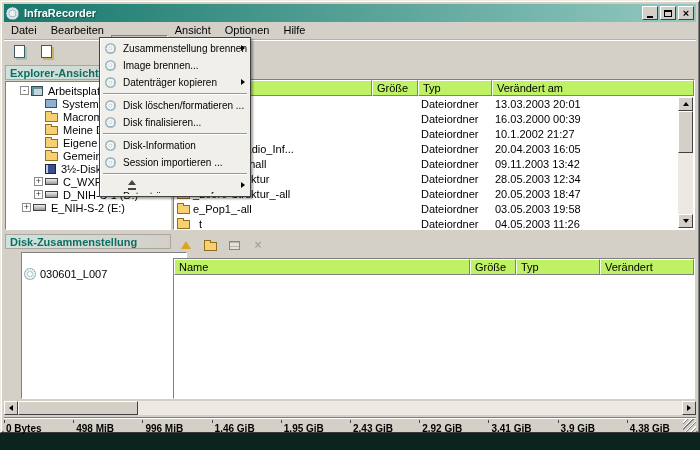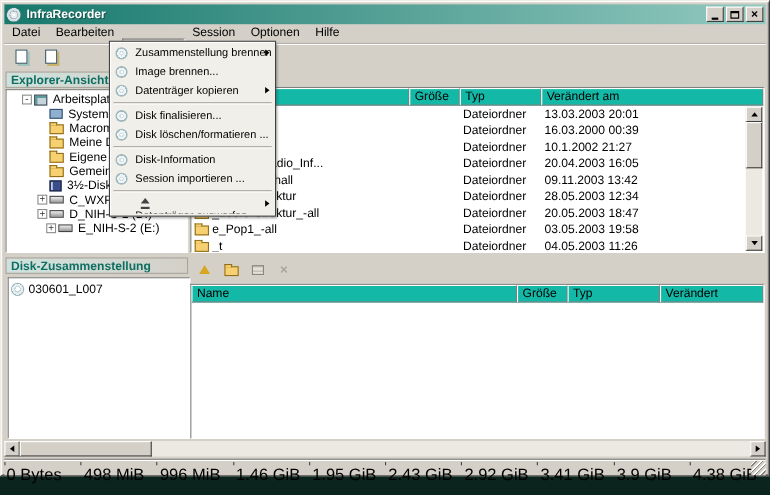--- a/index.html
+++ b/index.html
@@ -60,21 +60,21 @@
   .i-folder::before { content:""; position:absolute; left:-1px; top:-3px; width:5px; height:2px;
                       background:#f6d071; border:1px solid #916f1d; border-bottom:none; }
   .i-floppy { width:11px; height:10px; background:#3a4e8c; border:1px solid #1c2540; flex:none; box-shadow:inset 2px 0 0 #c5cde6; }
   .i-drive { width:13px; height:7px; background:linear-gradient(#eee,#999); border:1px solid #444; flex:none; }
   .i-cd { width:12px; height:12px; border-radius:50%; flex:none;
           background:radial-gradient(circle,#fff 0 2px,#c2d6da 2px 3px,#e6eef0 3px 5px,#9ab4ba 5px); }
 
   
   .filelist { position:absolute; left:172px; top:78px; right:4px; height:151px; background:#fff;
               border:1px solid; border-color:#808080 #fff #fff #808080; overflow:hidden; }
-  .fl-header { display:flex; height:16px; background:#14b8a6; }
+  .fl-header { display:flex; height:16px; background:#bef264; }
   .fl-h { border:1px solid; border-color:#fff #808080 #808080 #fff; padding:1px 4px; overflow:hidden; white-space:nowrap; }
   .h-name { width:198px; } .h-size { width:46px; } .h-type { width:74px; } .h-date { flex:1; }
   .fl-row { display:flex; height:15px; align-items:center; }
   .c-name { width:198px; padding-left:3px; display:flex; align-items:center; gap:3px; overflow:hidden; white-space:nowrap; }
   .c-size { width:46px; text-align:right; padding-right:6px; }
   .c-type { width:74px; padding-left:3px; }
   .c-date { flex:1; padding-left:3px; }
 
   
   .vscroll { position:absolute; right:1px; top:17px; bottom:1px; width:15px; background:#ece9e2; }
@@ -98,33 +98,33 @@
   
   .mini-toolbar { position:absolute; left:172px; top:233px; right:4px; height:22px; display:flex; align-items:center; gap:2px; padding-left:2px; }
   .mini-btn { width:22px; height:20px; display:inline-flex; align-items:center; justify-content:center; border:1px solid transparent; }
   .i-uparrow { width:0; height:0; border-left:5px solid transparent; border-right:5px solid transparent; border-bottom:8px solid #d9a520; }
   .i-grid { width:11px; height:9px; background:
             linear-gradient(#b8b4aa 0 0) 0 0/11px 1px no-repeat,
             linear-gradient(#b8b4aa 0 0) 0 4px/11px 1px no-repeat,
             linear-gradient(#b8b4aa 0 0) 0 8px/11px 1px no-repeat, #e4e1da; border:1px solid #8a867e; }
   .i-x { color:#a8a49c; font-weight:bold; font-size:12px; line-height:1; }
 
-  .disclist { position:absolute; left:6px; top:251px; width:166px; height:147px; background:#fff;
-              border:1px solid; border-color:#808080 #fff #fff #808080; padding:3px 2px; }
+  .disclist { position:absolute; left:20px; top:251px; width:166px; height:147px; background:#fff;
+              border:1px solid; border-color:#808080 #fff #fff #808080; padding:14px 2px; }
   .disc-item { display:flex; align-items:center; gap:4px; height:14px; }
 
   .layoutlist { position:absolute; left:172px; top:257px; right:4px; height:141px; background:#fff;
                 border:1px solid; border-color:#808080 #fff #fff #808080; overflow:hidden; }
   .ll-h-name { width:296px; } .ll-h-size { width:46px; } .ll-h-type { width:84px; } .ll-h-mod { flex:1; }
 
   
   .statusbar { position:absolute; left:3px; right:3px; top:416px; height:15px; background:#d4d0c8;
                border-top:1px solid #808080; box-shadow:0 1px 0 #fff inset; }
   .tick { position:absolute; top:2px; height:3px; border-left:1px solid #444; }
-  .tick-label { position:absolute; top:5px; font-size:15px; white-space:nowrap; }
+  .tick-label { position:absolute; top:5px; font-size:10px; white-space:nowrap;font-weight:bold; }
   .grip { position:absolute; right:0; bottom:0; width:13px; height:13px;
           background:repeating-linear-gradient(135deg,#d4d0c8 0 2px,#ffffff 2px 3px,#808080 3px 4px); }
 
   
   .dropdown { position:absolute; left:98px; top:36px; width:152px; background:#f1efe9;
               border:1px solid #404040; box-shadow:2px 2px 2px rgba(0,0,0,.35), inset 1px 1px 0 #fff;
               padding:2px 1px; z-index:60; font-size:10px; }
   .dd-item { position:relative; height:17px; line-height:17px; padding-left:22px; padding-right:12px; white-space:nowrap; overflow:hidden; }
   .dd-icon { position:absolute; left:4px; top:3px; }
   .m-cd { width:11px; height:11px; border-radius:50%; display:block;
@@ -152,21 +152,21 @@
       </span>
     <span class="tb-btn">
         <span class="g-close">×</span>
       </span>
   </div>
 
   <div class="menubar">
     <span class="menu-item">Datei</span>
     <span class="menu-item">Bearbeiten</span>
     <span class="menu-item open">Aktionen</span>
-    <span class="menu-item">Session</span>
+    <span class="menu-item">Ansicht</span>
     <span class="menu-item">Optionen</span>
     <span class="menu-item">Hilfe</span>
   </div>
 
   <div class="toolbar">
     <span class="tool-btn">
         <span class="doc-icon"></span>
       </span>
     <span class="tool-btn">
         <span class="doc2-icon"></span>
@@ -214,21 +214,21 @@
     <div class="tree-row" style="padding-left:28px">
       <span class="exp plus"></span>
       <span class="i-drive"></span>
       <span class="lbl">C_WXP (C:)</span>
     </div>
     <div class="tree-row" style="padding-left:28px">
       <span class="exp plus"></span>
       <span class="i-drive"></span>
       <span class="lbl">D_NIH-S-1 (D:)</span>
     </div>
-    <div class="tree-row" style="padding-left:36px">
+    <div class="tree-row" style="padding-left:16px">
       <span class="exp plus"></span>
       <span class="i-drive"></span>
       <span class="lbl">E_NIH-S-2 (E:)</span>
     </div>
   </div>
 
   <div class="filelist">
     <div class="fl-header">
       <span class="fl-h h-name">Name</span>
       <span class="fl-h h-size">Größe</span>
@@ -407,25 +407,25 @@
       <span>Image brennen...</span>
     </div>
     <div class="dd-item">
       <span class="dd-icon m-cd"></span>
       <span>Datenträger kopieren</span>
       <span class="dd-arrow tri-right"></span>
     </div>
     <div class="dd-sep"></div>
     <div class="dd-item">
       <span class="dd-icon m-cd"></span>
+      <span>Disk löschen/formatieren ...</span>
+    </div>
+    <div class="dd-item">
+      <span class="dd-icon m-cd"></span>
       <span>Disk finalisieren...</span>
-    </div>
-    <div class="dd-item">
-      <span class="dd-icon m-cd"></span>
-      <span>Disk löschen/formatieren ...</span>
     </div>
     <div class="dd-sep"></div>
     <div class="dd-item">
       <span class="dd-icon m-cd"></span>
       <span>Disk-Information</span>
     </div>
     <div class="dd-item">
       <span class="dd-icon m-cd"></span>
       <span>Session importieren ...</span>
     </div>

